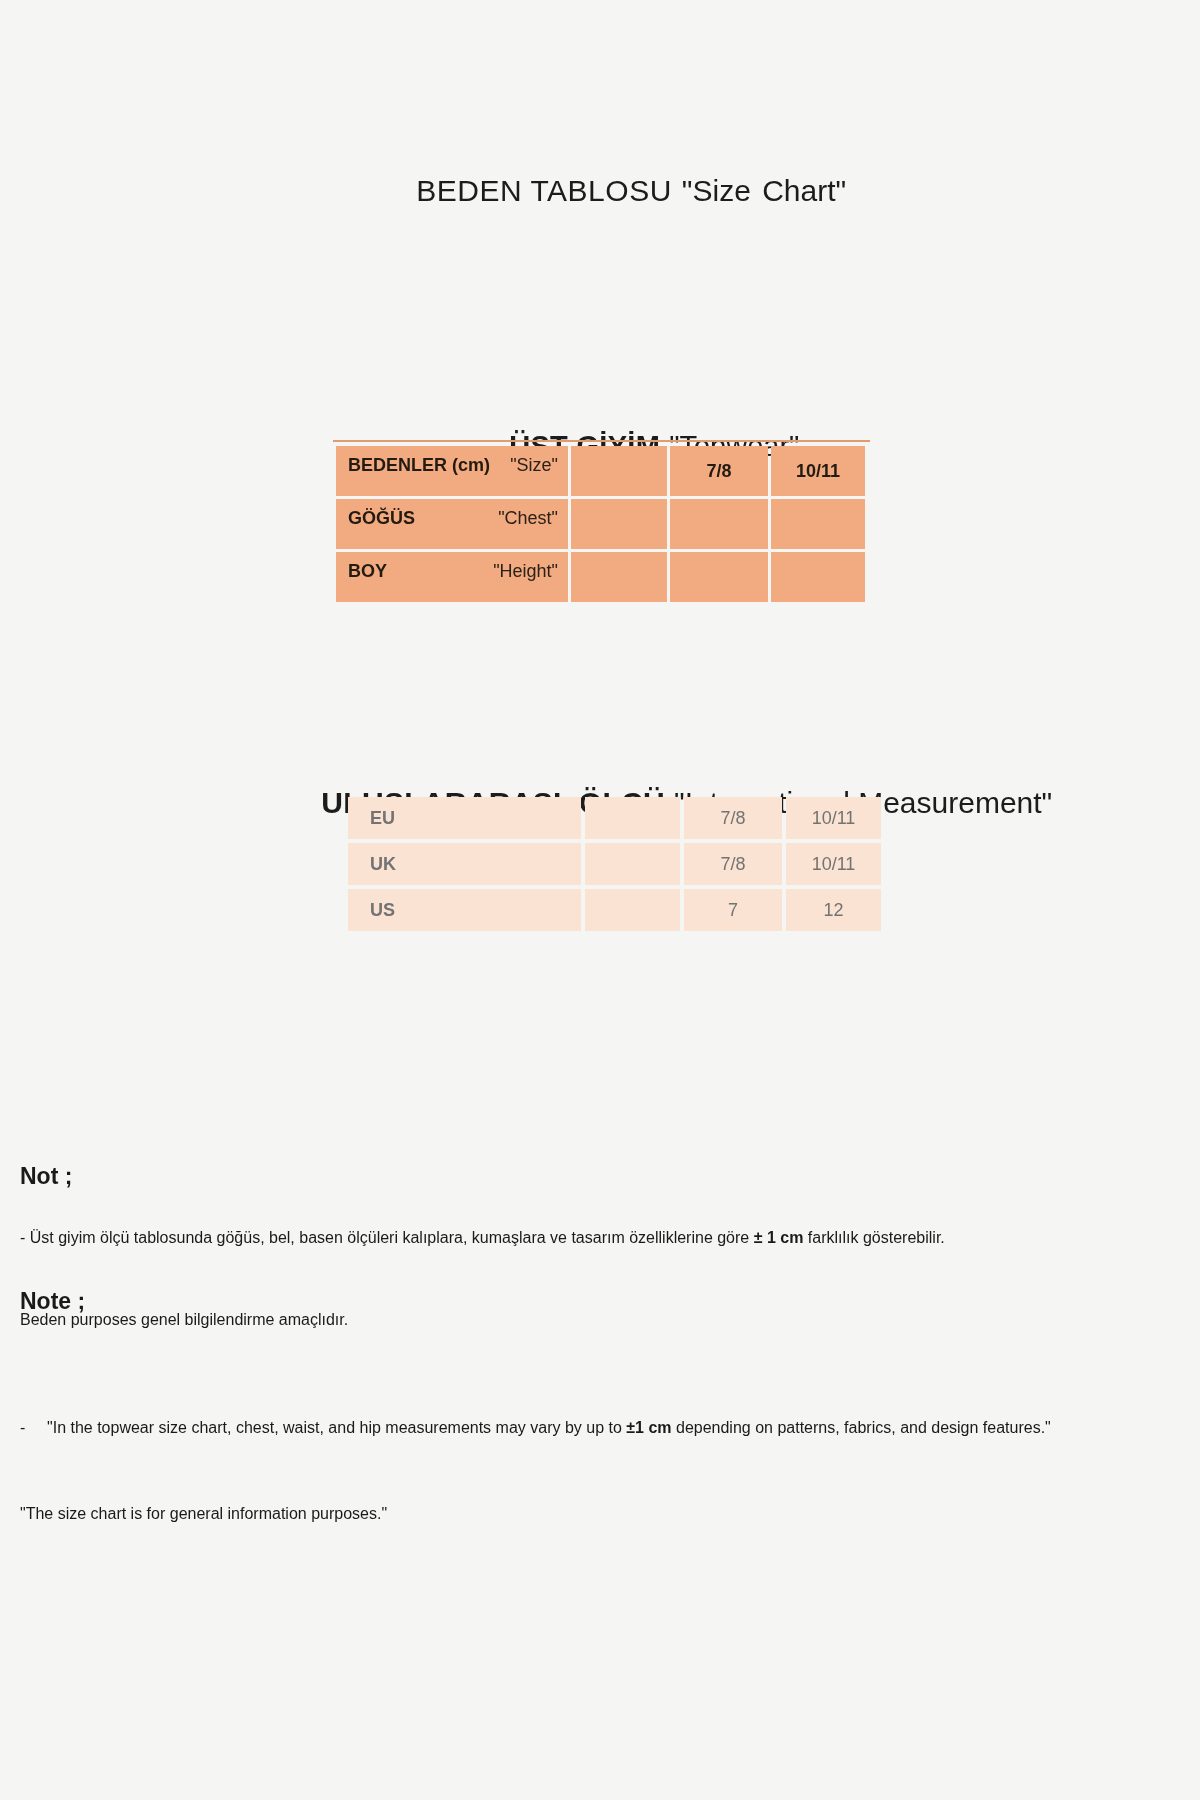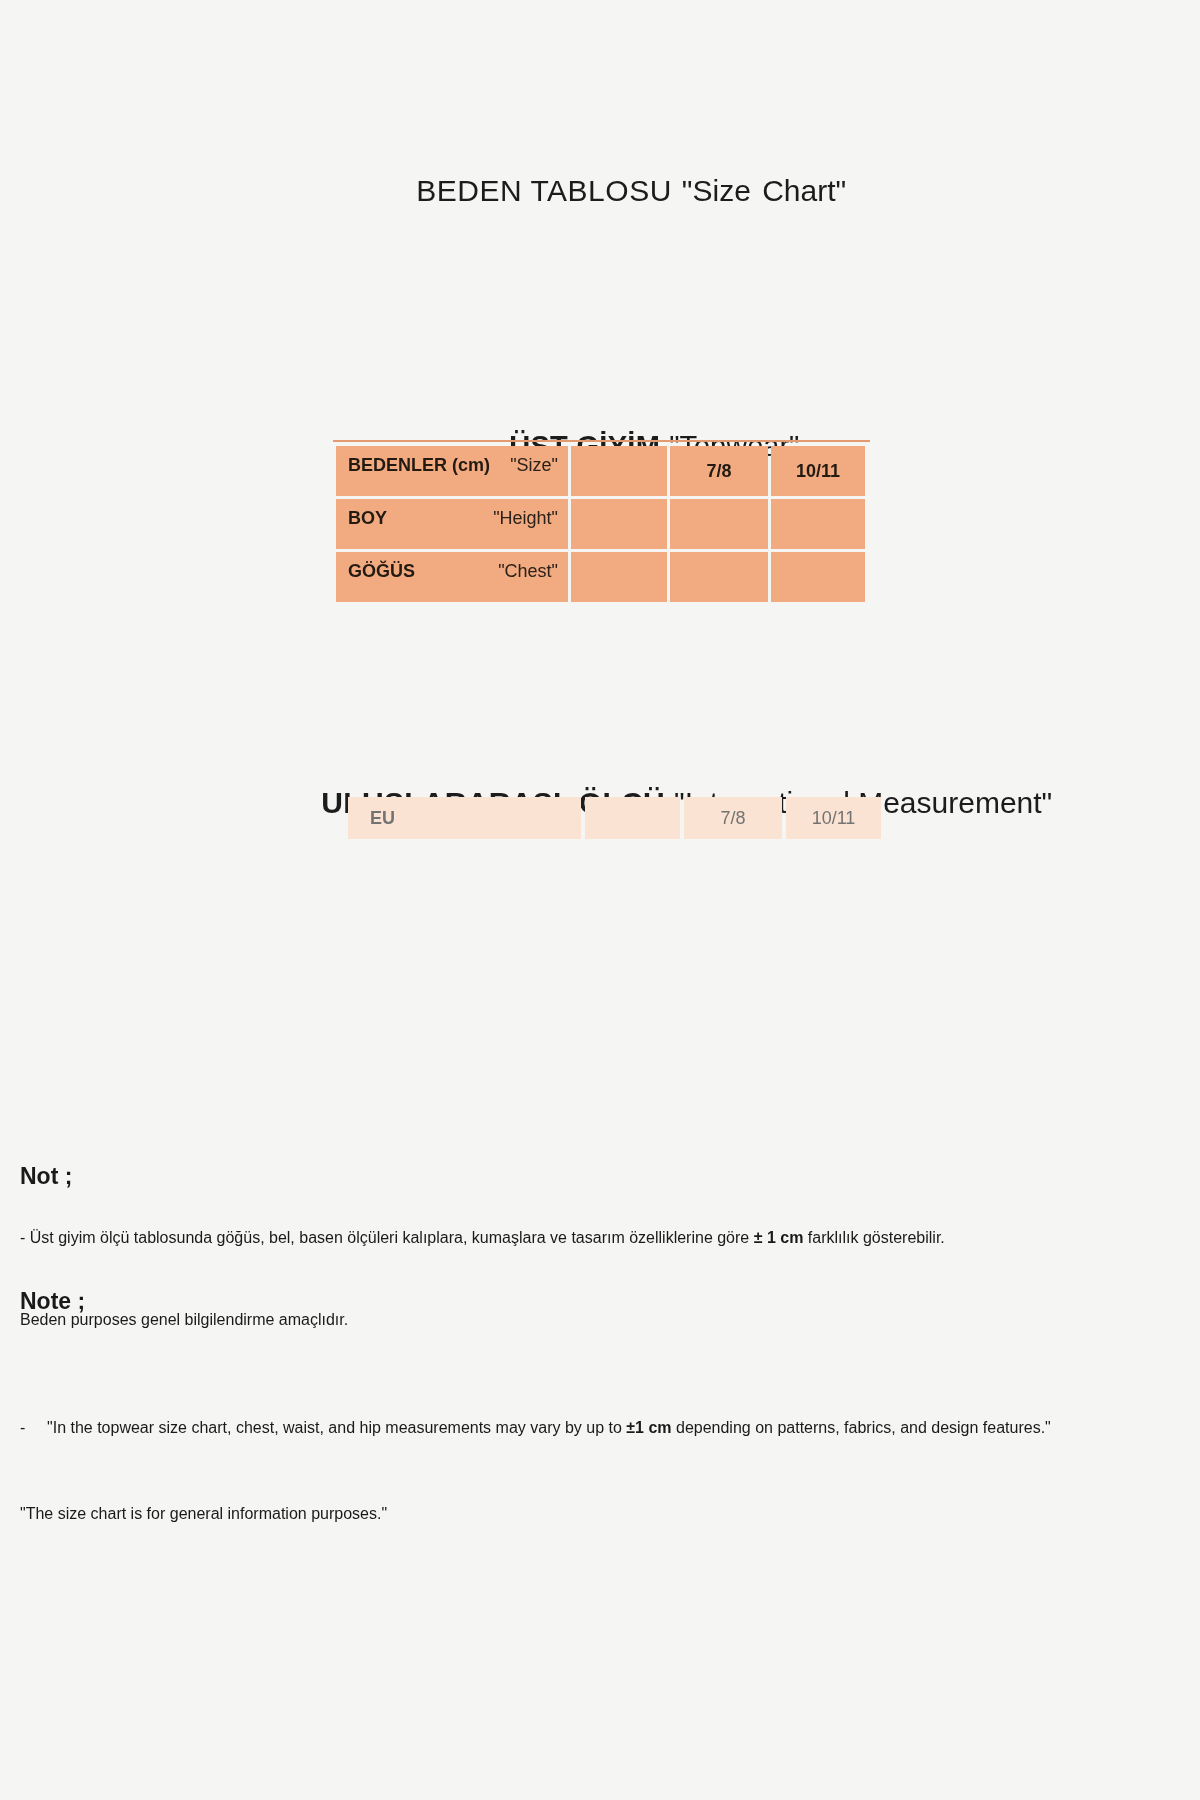--- a/index.html
+++ b/index.html
@@ -99,33 +99,33 @@
           <span class="lbl-en">"Size"</span>
         </div>
       </td>
       <td class="num"></td>
       <td class="num">7/8</td>
       <td class="num">10/11</td>
     </tr>
     <tr>
       <td class="lbl">
         <div class="lblwrap">
-          <span class="lbl-tr">BOY</span>
-          <span class="lbl-en">"Height"</span>
+          <span class="lbl-tr">GÖĞÜS</span>
+          <span class="lbl-en">"Chest"</span>
         </div>
       </td>
       <td class="num"></td>
       <td class="num"></td>
       <td class="num"></td>
     </tr>
     <tr>
       <td class="lbl">
         <div class="lblwrap">
-          <span class="lbl-tr">GÖĞÜS</span>
-          <span class="lbl-en">"Chest"</span>
+          <span class="lbl-tr">BOY</span>
+          <span class="lbl-en">"Height"</span>
         </div>
       </td>
       <td class="num"></td>
       <td class="num"></td>
       <td class="num"></td>
     </tr>
   </tbody>
     </table>
 
   <div class="h-intl">
@@ -139,20 +139,32 @@
         <col style="width:98px">
         <col style="width:95px">
       </colgroup>
     <tbody>
         <tr>
       <td class="lbl2">EU</td>
       <td class="num"></td>
       <td class="num">7/8</td>
       <td class="num">10/11</td>
     </tr>
+    <tr>
+      <td class="lbl2">UK</td>
+      <td class="num"></td>
+      <td class="num">7/8</td>
+      <td class="num">10/11</td>
+    </tr>
+    <tr>
+      <td class="lbl2">US</td>
+      <td class="num"></td>
+      <td class="num">7</td>
+      <td class="num">12</td>
+    </tr>
   </tbody>
     </table>
 
   <div class="note n1 nh">Not ;</div>
 
   <div class="note p1">
     <span>- Üst giyim ölçü tablosunda göğüs, bel, basen ölçüleri kalıplara, kumaşlara ve tasarım özelliklerine göre </span><span class="bold">± 1 cm</span><span> farklılık gösterebilir.</span>
   </div>
 
   <div class="note p2">Beden purposes genel bilgilendirme amaçlıdır.</div>

